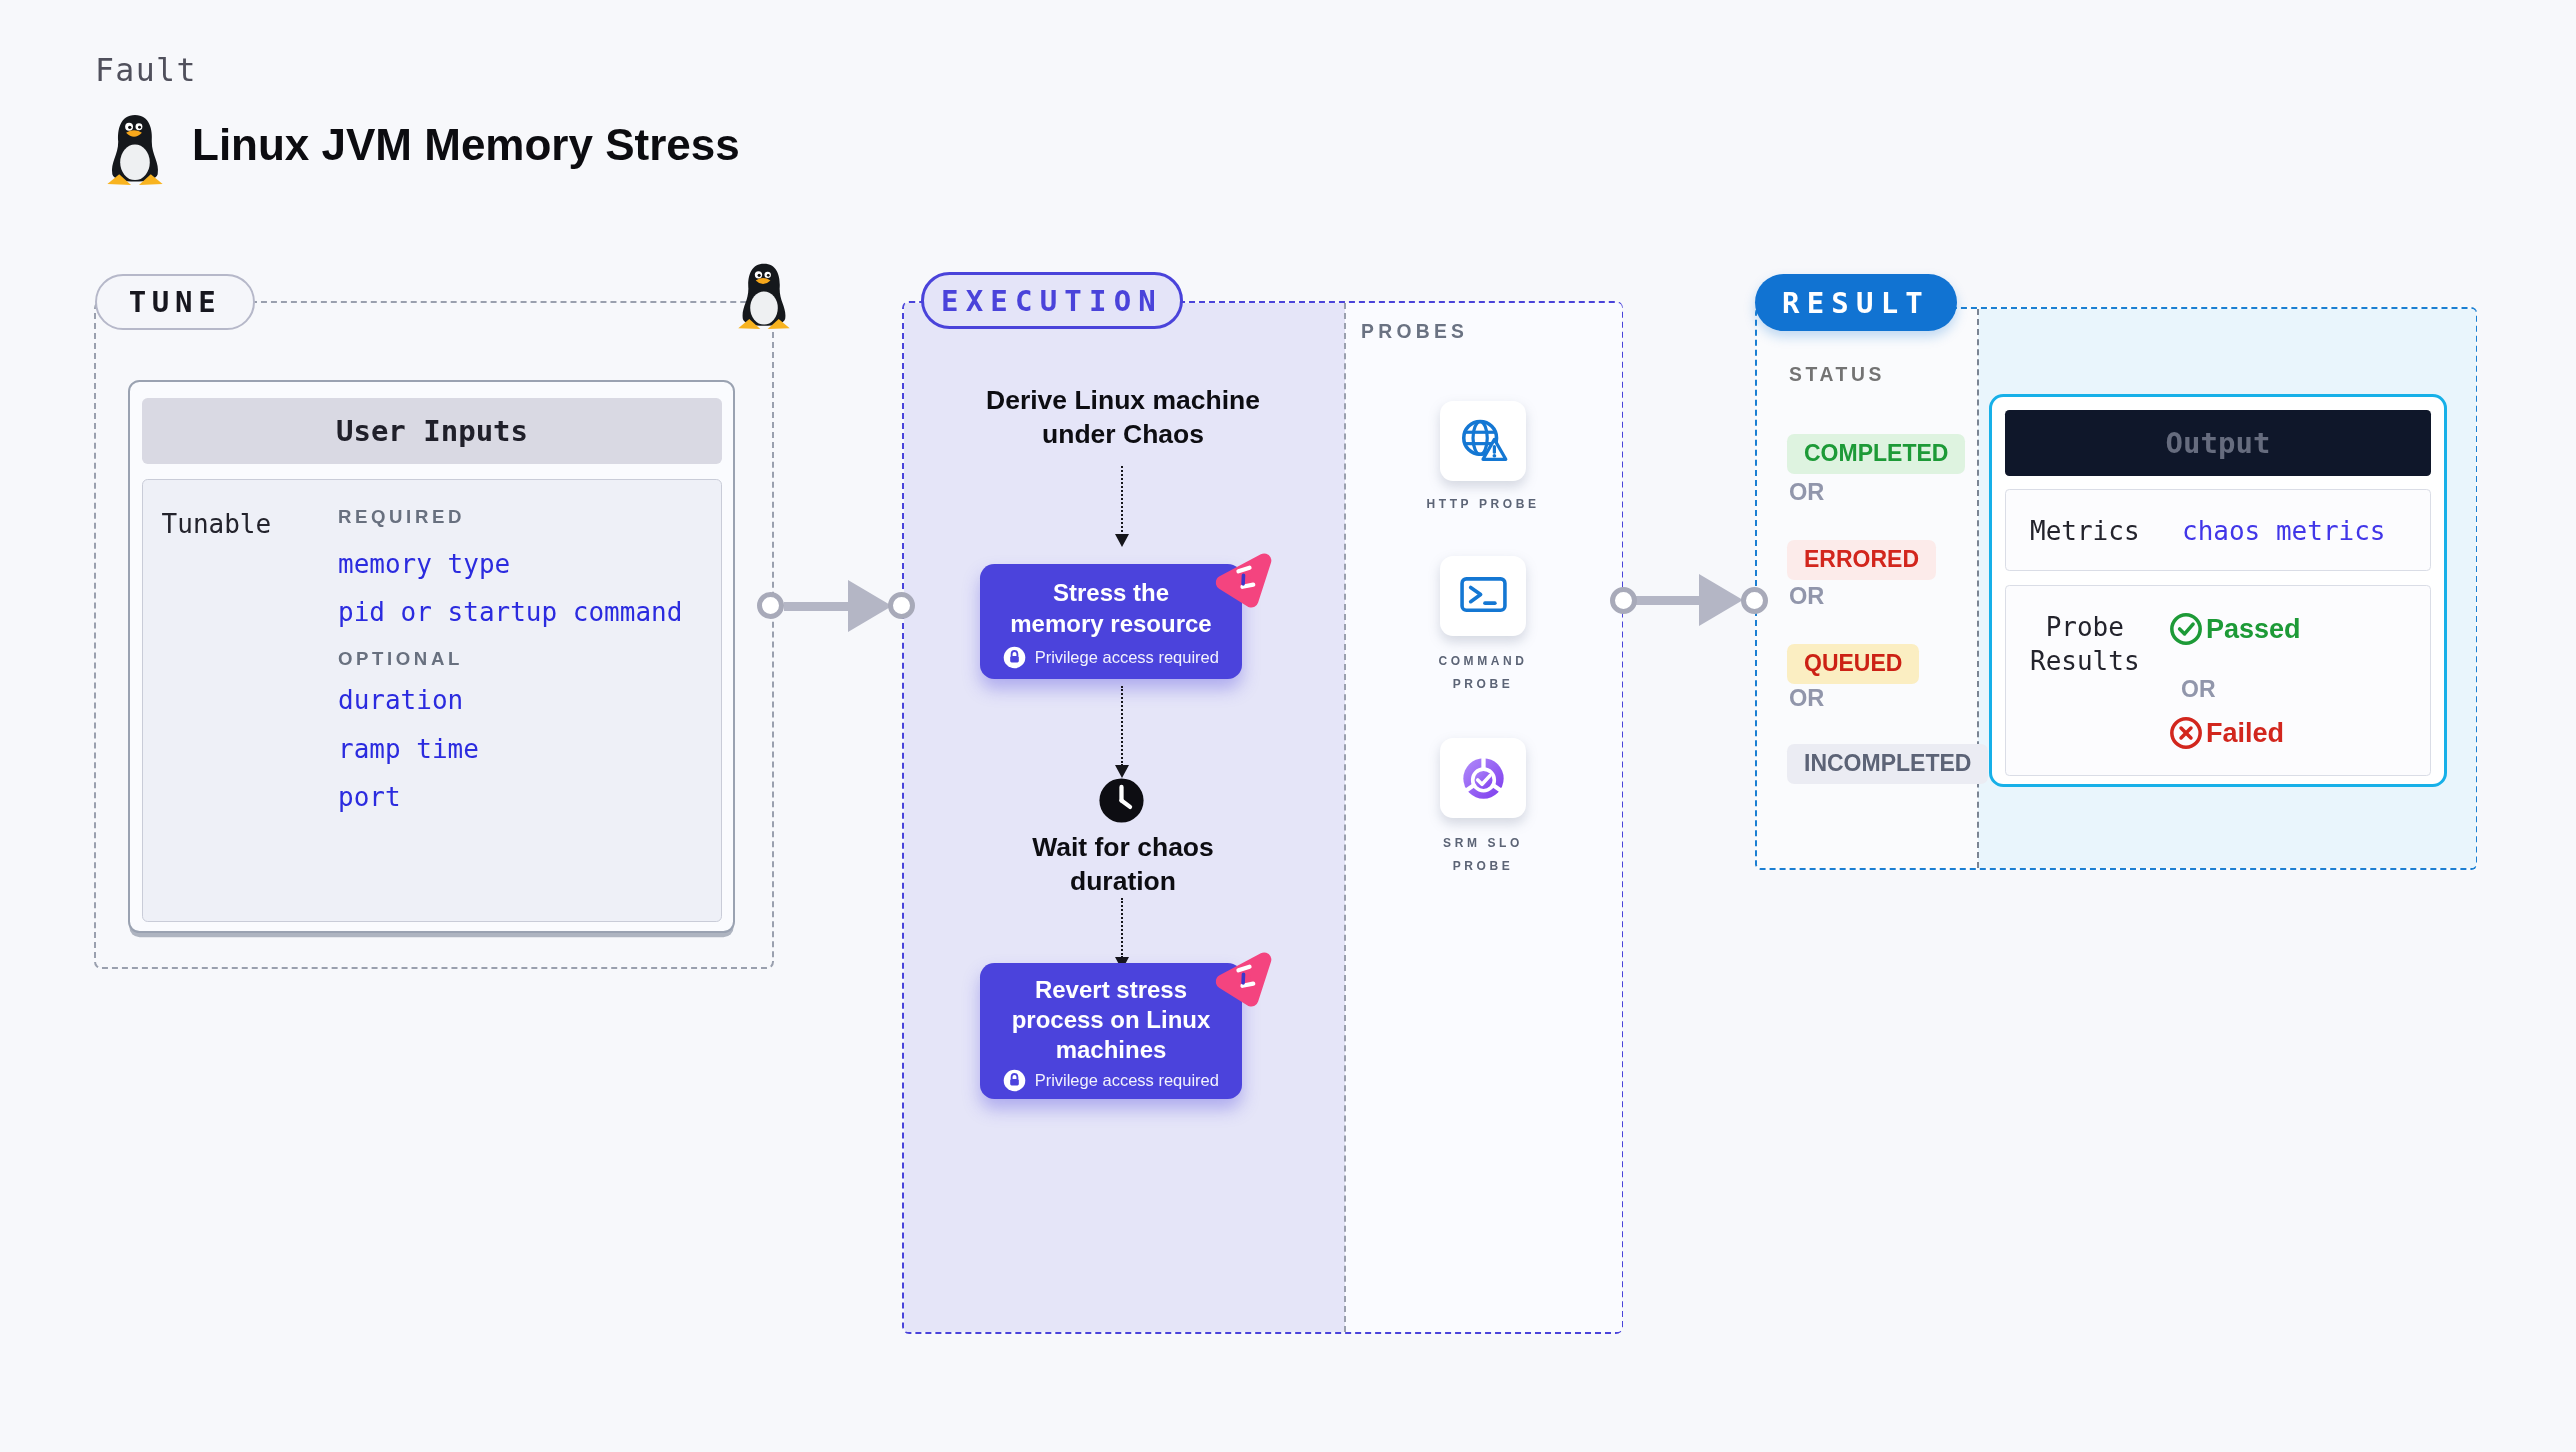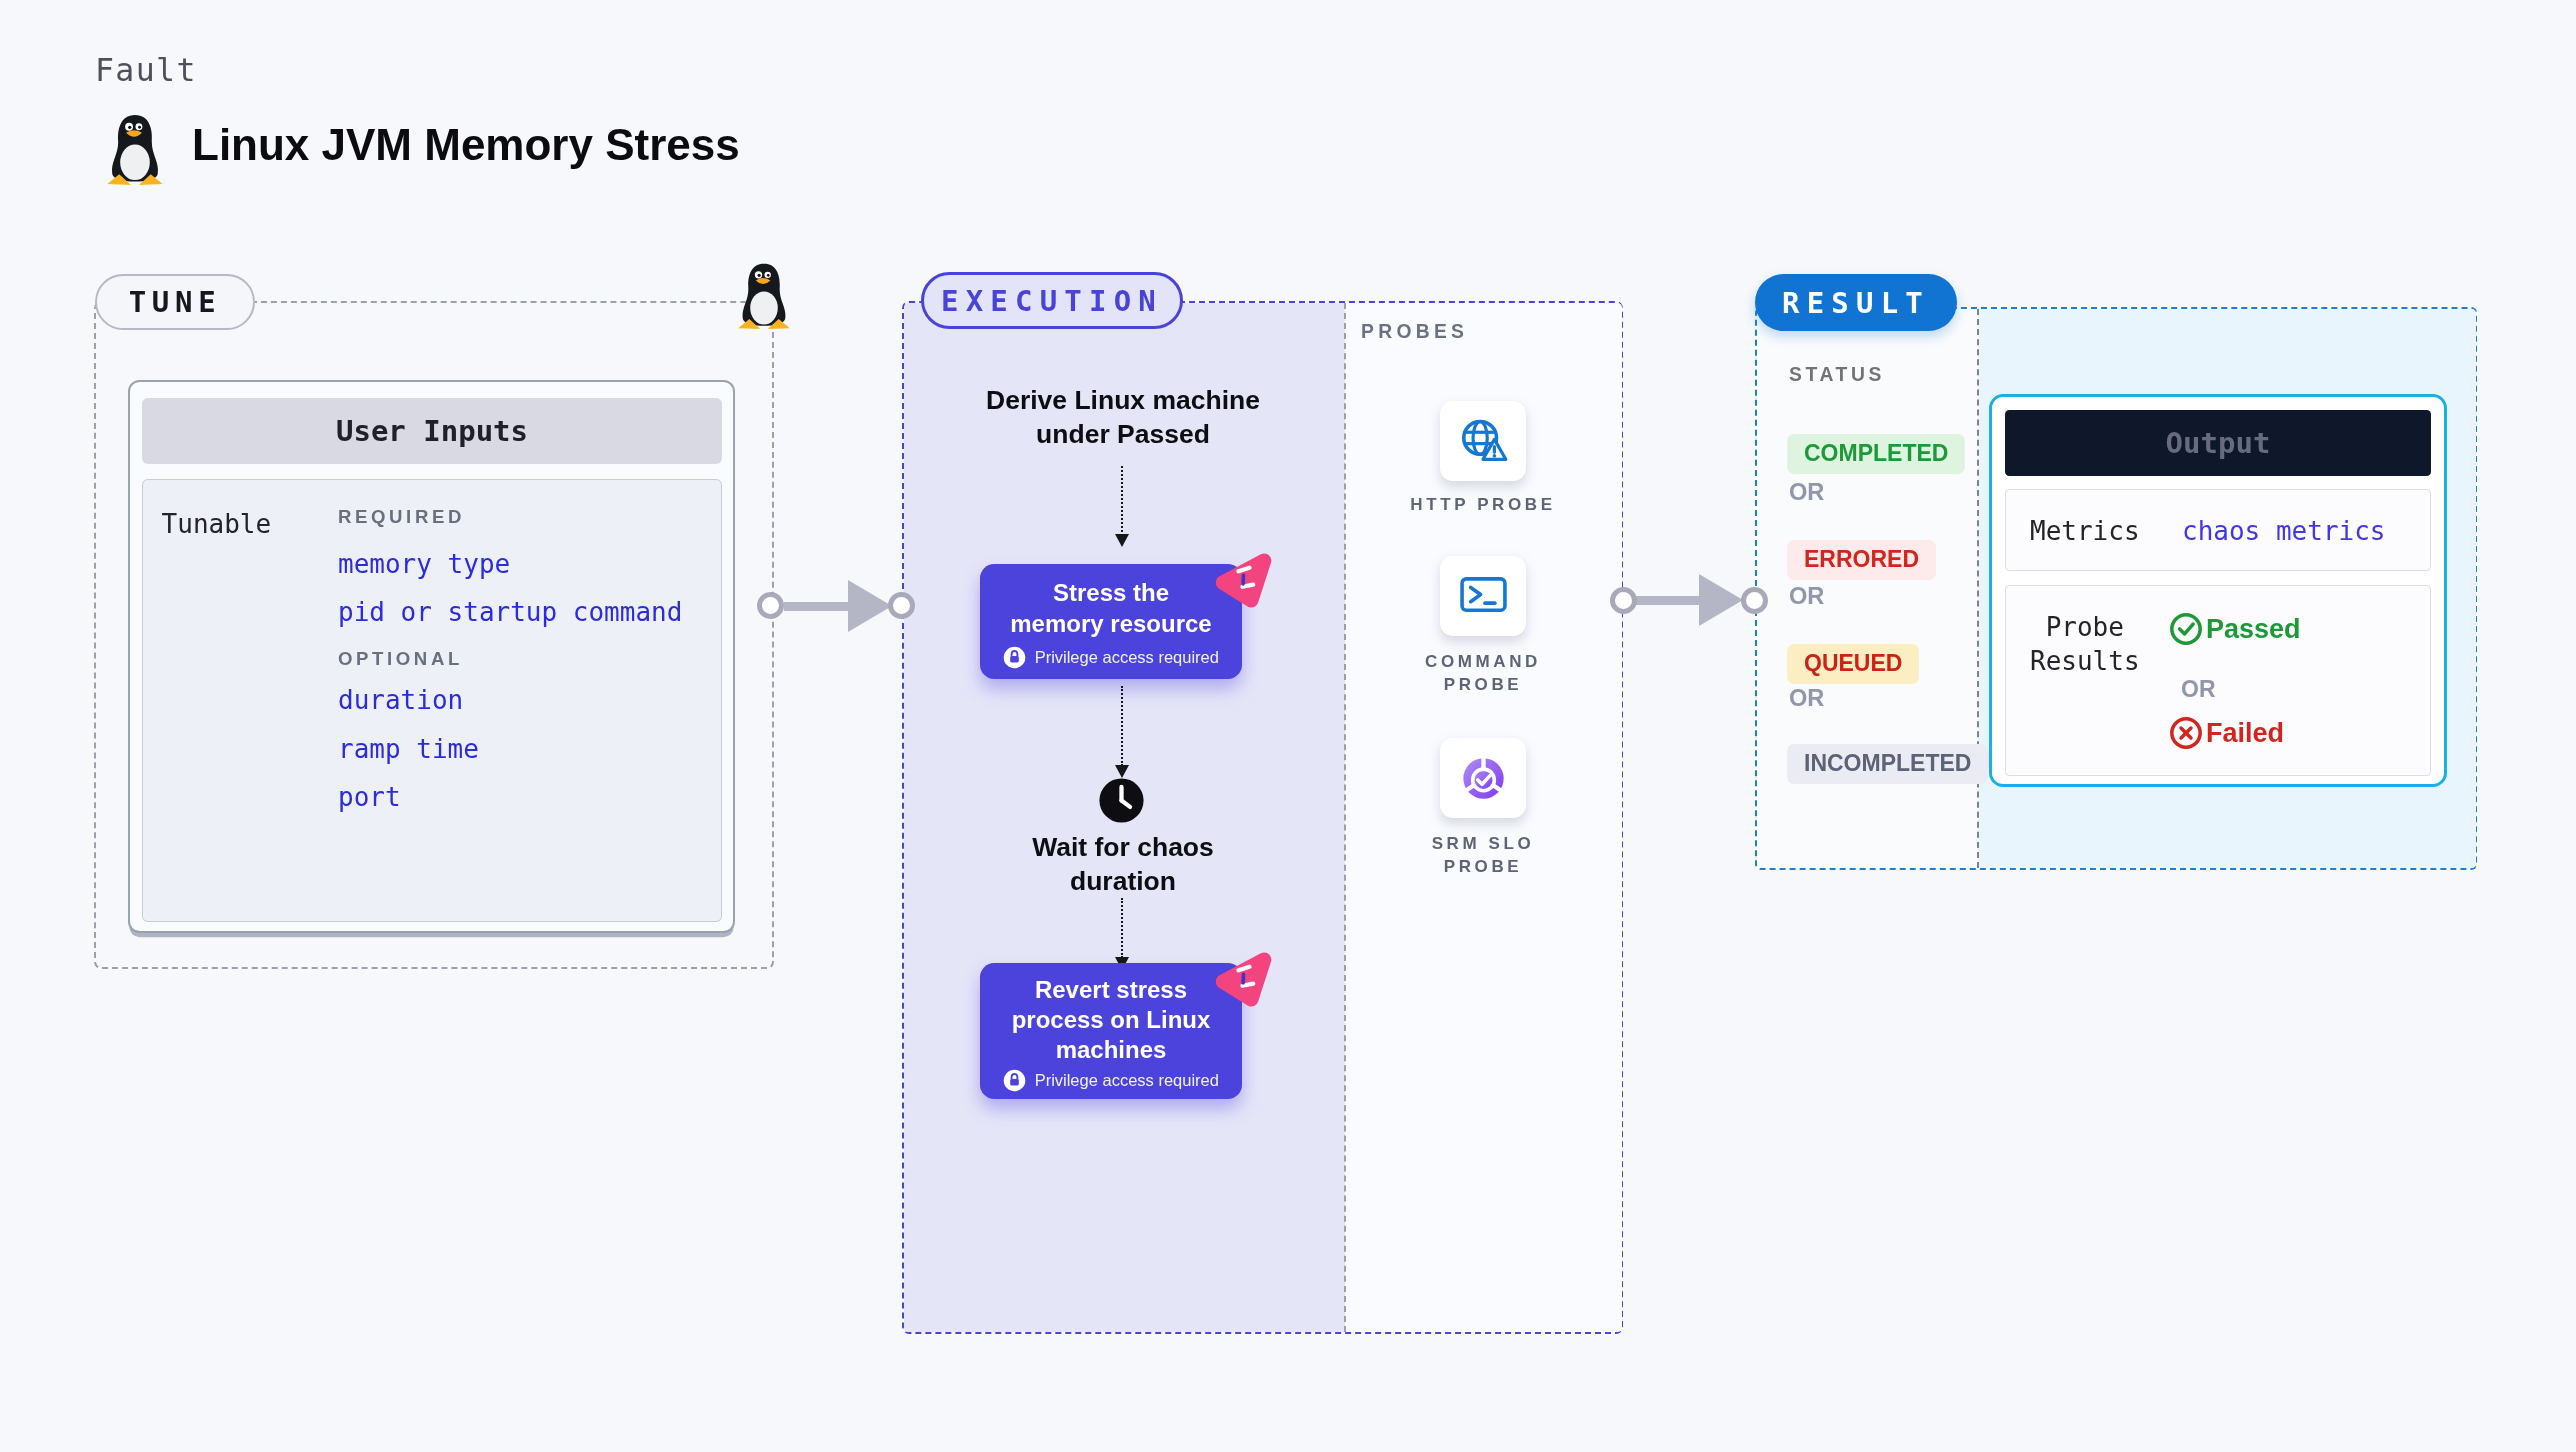--- a/index.html
+++ b/index.html
@@ -62,21 +62,21 @@
   .purple-card .card-lines { font-size:24px; font-weight:bold; line-height:31px; }
   .privilege-row { display:flex; align-items:center; justify-content:center; gap:8.6px; margin-top:7.2px; }
   .privilege-row span { font-size:16.5px; color:#f2f2fd; }
   .chaos-badge { width:66px; height:63px; z-index:4; }
 
   .clock-icon { left:1098px; top:777px; width:47px; height:47px; z-index:3; }
 
   .probes-heading { left:1361px; top:321px; font-size:19.3px; font-weight:bold; color:#6a7282; letter-spacing:4.3px; z-index:3; }
   .probe-card { left:1440px; width:86px; height:80px; background:#ffffff; border-radius:13px; z-index:3;
                 box-shadow:0 5.7px 11.5px rgba(120,130,150,.28); display:flex; align-items:center; justify-content:center; }
-  .probe-label { left:1347px; width:272px; text-align:center; font-size:17px; font-weight:bold; color:#5c6476;
+  .probe-label { left:1347px; width:272px; text-align:center; font-size:12px; font-weight:bold; color:#5c6476;
                  letter-spacing:3.6px; line-height:23px; z-index:3; }
 
   
   .result-box { left:1755px; top:307px; width:722px; height:563px; border:2.9px dashed #1b7fd2; border-radius:5.7px;
                 background:#fafbfd; z-index:1; }
   .result-blue-zone { position:absolute; left:221px; top:0; width:498px; height:100%; background:#e9f5fc; border-radius:0 4.3px 4.3px 0; }
   .result-sep { position:absolute; left:220px; top:0; height:100%; width:0; border-left:2.1px dashed #7a8493; }
 
   .status-heading { left:1789px; top:364px; font-size:19.3px; font-weight:bold; color:#737373; letter-spacing:3.6px; z-index:3; }
   .status-badge { left:1787px; padding:6.4px 17px; border-radius:7.2px; font-size:23px; font-weight:bold; z-index:3;margin-top:16px; }
@@ -157,21 +157,21 @@
 
   <div class="abs exec-box">
     <div class="exec-flow-bg"></div>
     <div class="probes-zone"></div>
     <div class="probes-sep"></div>
   </div>
   <div class="abs pill exec-pill">EXECUTION</div>
 
   <div class="abs step-text" style="top:383px;">
     <div>Derive Linux machine</div>
-    <div>under Passed</div>
+    <div>under Chaos</div>
   </div>
 
   <div class="abs dotted-conn" style="top:466px; height:70px;"></div>
   <div class="abs dotted-head" style="top:534px;"></div>
 
   <div class="abs purple-card" style="top:564px; height:115px; padding-top:13px;">
     <div class="card-lines">
       <div>Stress the</div>
       <div>memory resource</div>
     </div>

